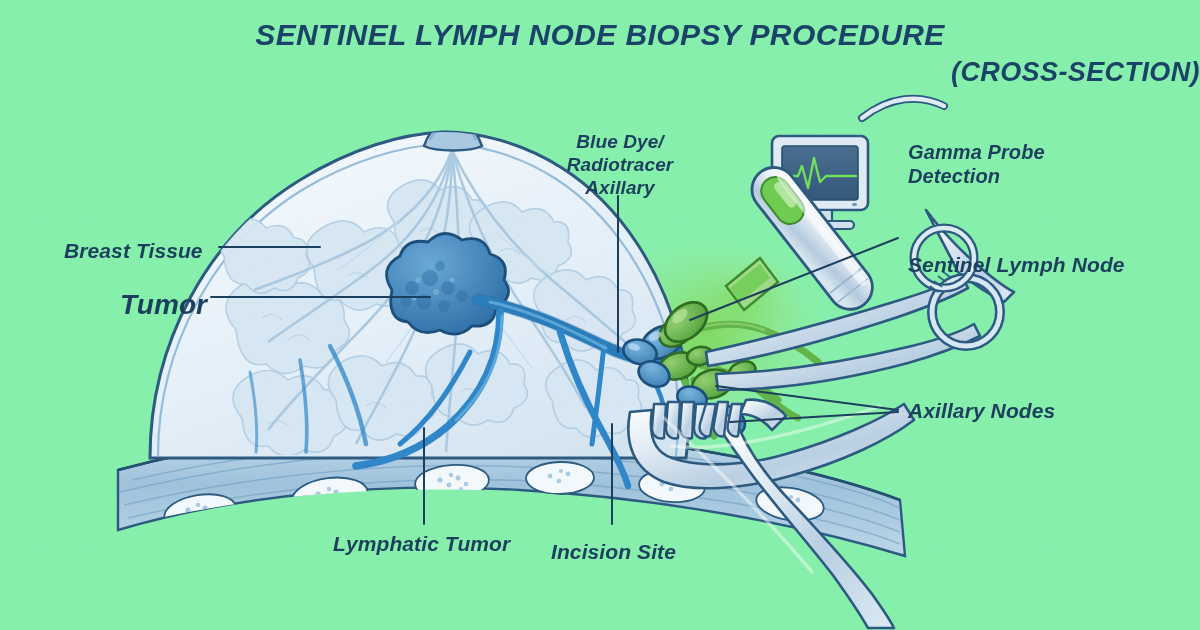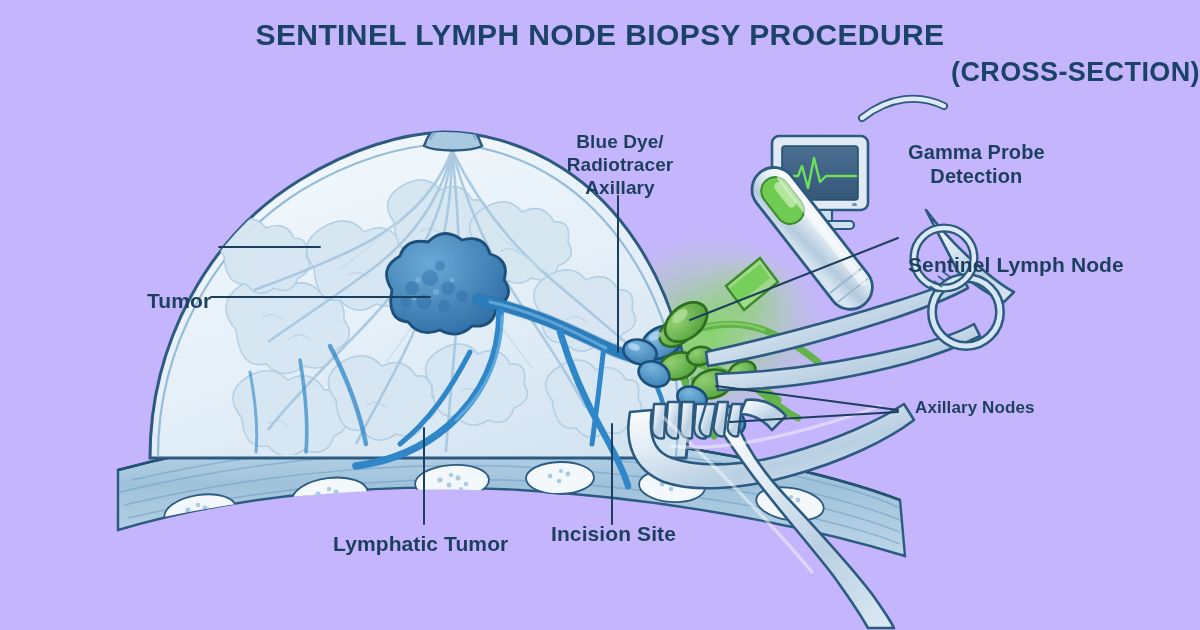--- a/index.html
+++ b/index.html
@@ -1,34 +1,34 @@
 <!DOCTYPE html>
 <html><head>
 <meta charset="utf-8">
 <style>
   html,body{margin:0;padding:0;background:#fff;}
   body{width:1200px;height:630px;overflow:hidden;
        font-family:"Liberation Sans",sans-serif;
        background:#ffffff;}
-  #stage{position:relative;width:1200px;height:630px;background:#c4b5fd;}
+  #stage{position:relative;width:1200px;height:630px;background:#86efac;font-style:italic;}
   #art{position:absolute;inset:0;}
   .lbl{position:absolute;color:#1d3f5e;font-weight:600;letter-spacing:.1px;
        line-height:1.22;white-space:pre;}
   #title-main{position:absolute;left:0;right:0;top:18px;text-align:center;
        font-size:30px;font-weight:700;color:#1b4368;letter-spacing:.4px;}
   #title-sub{position:absolute;left:0;right:0;top:57px;text-align:right;
        font-size:27px;font-weight:700;color:#1b4368;letter-spacing:.4px;}
   .l-breast{left:64px;  top:238px; font-size:21px;}
-  .l-tumor {left:147px; top:288px; font-size:21px;}
+  .l-tumor {left:120px; top:288px; font-size:28px;}
   .l-dye   {left:556px; top:130px; font-size:19px; text-align:center;width:128px;}
-  .l-gamma {left:908px; top:140px; font-size:20px;text-align:center;}
+  .l-gamma {left:908px; top:140px; font-size:20px;}
   .l-sent  {left:908px; top:224px; font-size:21px;margin-top:28px;}
-  .l-axil  {left:908px; top:398px; font-size:17px;margin-left:7px;}
+  .l-axil  {left:908px; top:398px; font-size:21px;}
   .l-lymph {left:333px; top:531px; font-size:21px;}
-  .l-inc   {left:551px; top:521px; font-size:21px;}
+  .l-inc   {left:551px; top:539px; font-size:21px;}
   .texture{position:absolute;inset:0;pointer-events:none;opacity:.5;
     background:radial-gradient(circle at 20% 30%, rgba(210,220,232,.18) 0 1px, transparent 1px),
                radial-gradient(circle at 70% 65%, rgba(205,216,230,.15) 0 1px, transparent 1px);
     background-size:37px 41px, 53px 47px;}
 </style>
 </head>
 <body>
 
 <div id="stage">
 
@@ -384,20 +384,21 @@
     <g fill="#1d3f5e">
       <circle cx="320" cy="247" r="0"></circle>
     </g>
   </svg>
 
   <div class="texture"></div>
 
   <div id="title-main">SENTINEL LYMPH NODE BIOPSY PROCEDURE</div>
   <div id="title-sub">(CROSS-SECTION)</div>
 
+  <div class="lbl l-breast">Breast Tissue</div>
   <div class="lbl l-tumor">Tumor</div>
   <div class="lbl l-dye">Blue Dye/
 Radiotracer
 Axillary</div>
   <div class="lbl l-gamma">Gamma Probe
 Detection</div>
   <div class="lbl l-sent">Sentinel Lymph Node</div>
   <div class="lbl l-axil">Axillary Nodes</div>
   <div class="lbl l-lymph">Lymphatic Tumor</div>
   <div class="lbl l-inc">Incision Site</div>

